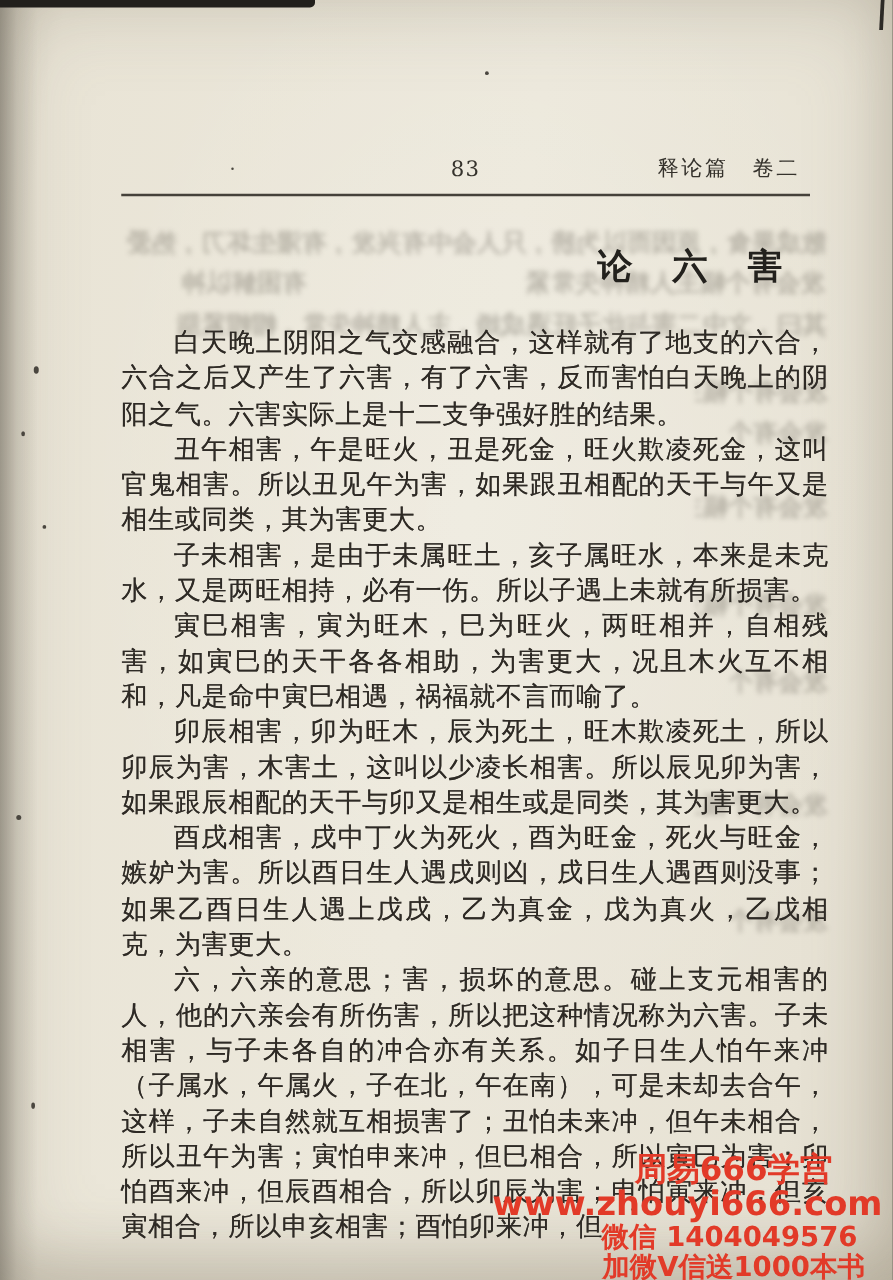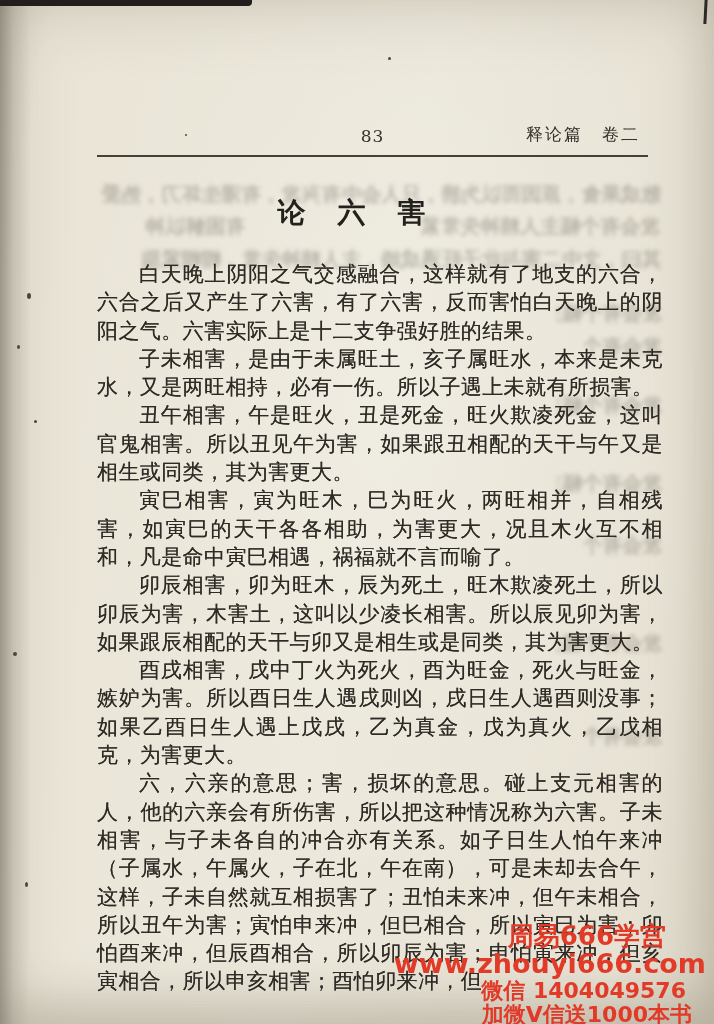--- a/index.html
+++ b/index.html
@@ -49,21 +49,21 @@
     font-size: 17px; font-weight: 400; color: #35322c; letter-spacing: 2px;
   }
   .rule {
     position: absolute; top: 155px; left: 97px; width: 551px; height: 2px;
     background: #45413a;
   }
 
   
   .title {
     position: absolute; top: 194px; left: 77px; width: 551px; margin: 0;
-    text-align: center; font-family: "DejaVu Sans", sans-serif;
+    text-align: right; font-family: "DejaVu Sans", sans-serif;
     font-size: 28px; font-weight: 700; color: #23211d; letter-spacing: 2px;
   }
 
   
   .bodytext {
     position: absolute; top: 260px; left: 97px; width: 566px;
     font-size: 21px; line-height: 28.3px; color: #2e2a25;
     letter-spacing: 0.4px;
   }
   .bodytext p {
@@ -132,22 +132,22 @@
   <div class="bleed bl10">发会有个幅主人精神失常紧</div>
 
   <div class="pageno">83</div>
   <div class="section">释论篇　卷二</div>
   <div class="rule"></div>
 
   <h1 class="title">论　六　害</h1>
 
   <div class="bodytext">
     <p>白天晚上阴阳之气交感融合，这样就有了地支的六合，六合之后又产生了六害，有了六害，反而害怕白天晚上的阴阳之气。六害实际上是十二支争强好胜的结果。</p>
+    <p>丑午相害，午是旺火，丑是死金，旺火欺凌死金，这叫官鬼相害。所以丑见午为害，如果跟丑相配的天干与午又是相生或同类，其为害更大。</p>
     <p>子未相害，是由于未属旺土，亥子属旺水，本来是未克水，又是两旺相持，必有一伤。所以子遇上未就有所损害。</p>
-    <p>丑午相害，午是旺火，丑是死金，旺火欺凌死金，这叫官鬼相害。所以丑见午为害，如果跟丑相配的天干与午又是相生或同类，其为害更大。</p>
     <p>寅巳相害，寅为旺木，巳为旺火，两旺相并，自相残害，如寅巳的天干各各相助，为害更大，况且木火互不相和，凡是命中寅巳相遇，祸福就不言而喻了。</p>
     <p>卯辰相害，卯为旺木，辰为死土，旺木欺凌死土，所以卯辰为害，木害土，这叫以少凌长相害。所以辰见卯为害，如果跟辰相配的天干与卯又是相生或是同类，其为害更大。</p>
     <p>酉戌相害，戌中丁火为死火，酉为旺金，死火与旺金，嫉妒为害。所以酉日生人遇戌则凶，戌日生人遇酉则没事；如果乙酉日生人遇上戊戌，乙为真金，戊为真火，乙戊相克，为害更大。</p>
     <p>六，六亲的意思；害，损坏的意思。碰上支元相害的人，他的六亲会有所伤害，所以把这种情况称为六害。子未相害，与子未各自的冲合亦有关系。如子日生人怕午来冲（子属水，午属火，子在北，午在南），可是未却去合午，这样，子未自然就互相损害了；丑怕未来冲，但午未相合，所以丑午为害；寅怕申来冲，但巳相合，所以寅巳为害；卯怕酉来冲，但辰酉相合，所以卯辰为害；申怕寅来冲，但亥寅相合，所以申亥相害；酉怕卯来冲，但</p>
   </div>
 
   <div class="watermark">
     <div class="wm-1">周易666学宫</div>
     <div class="wm-2">www.zhouyi666.com</div>
     <div class="wm-3">微信 1404049576</div>

